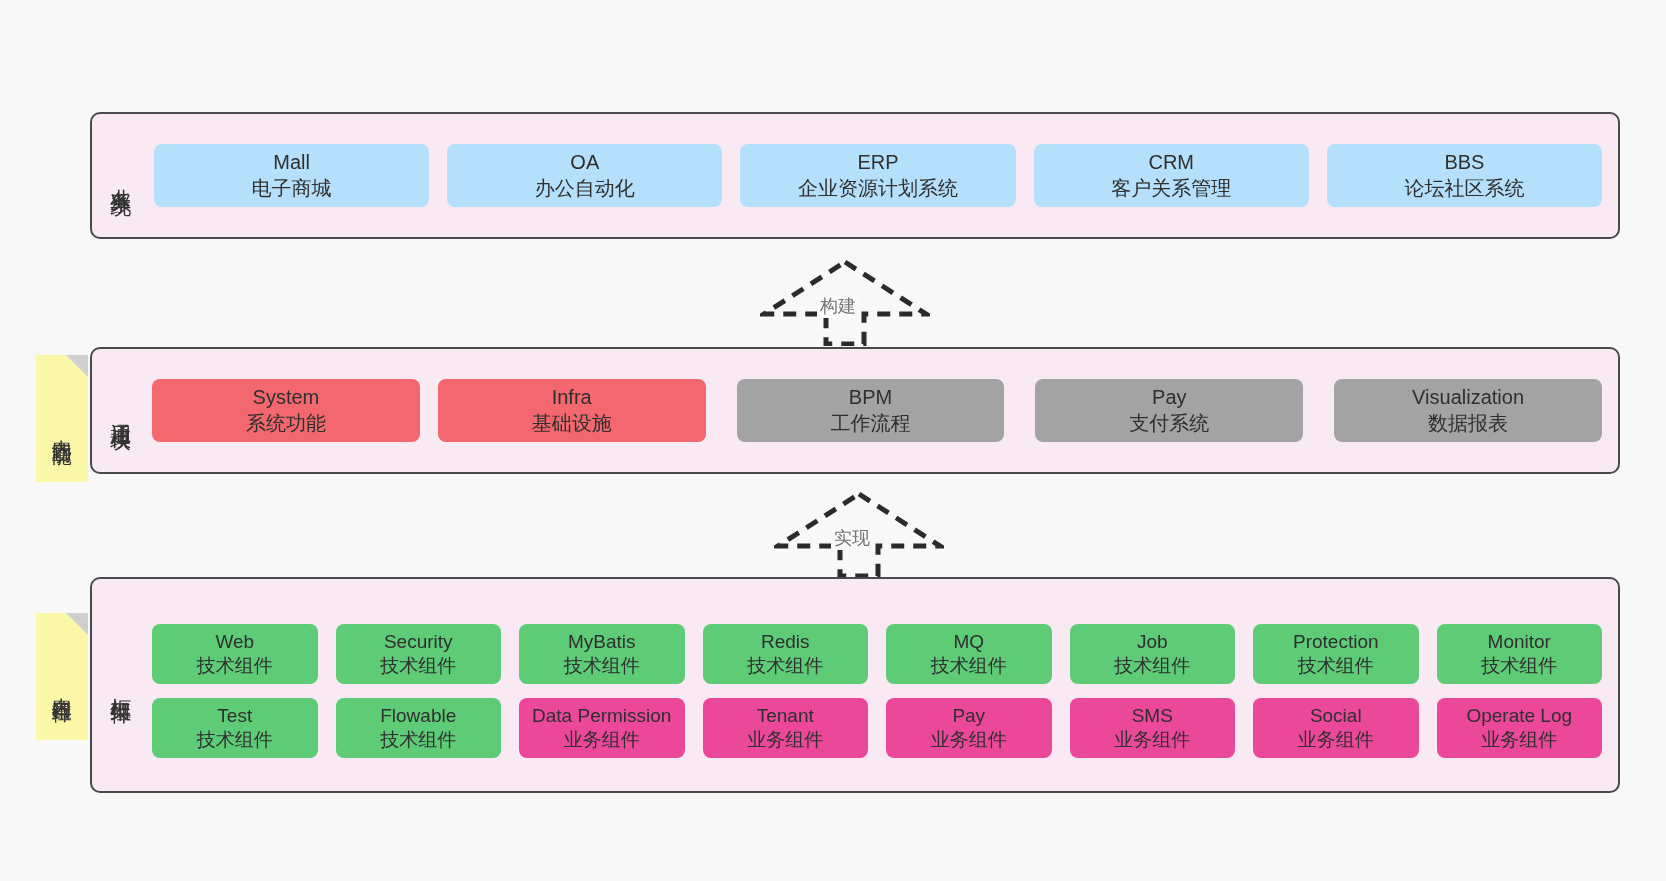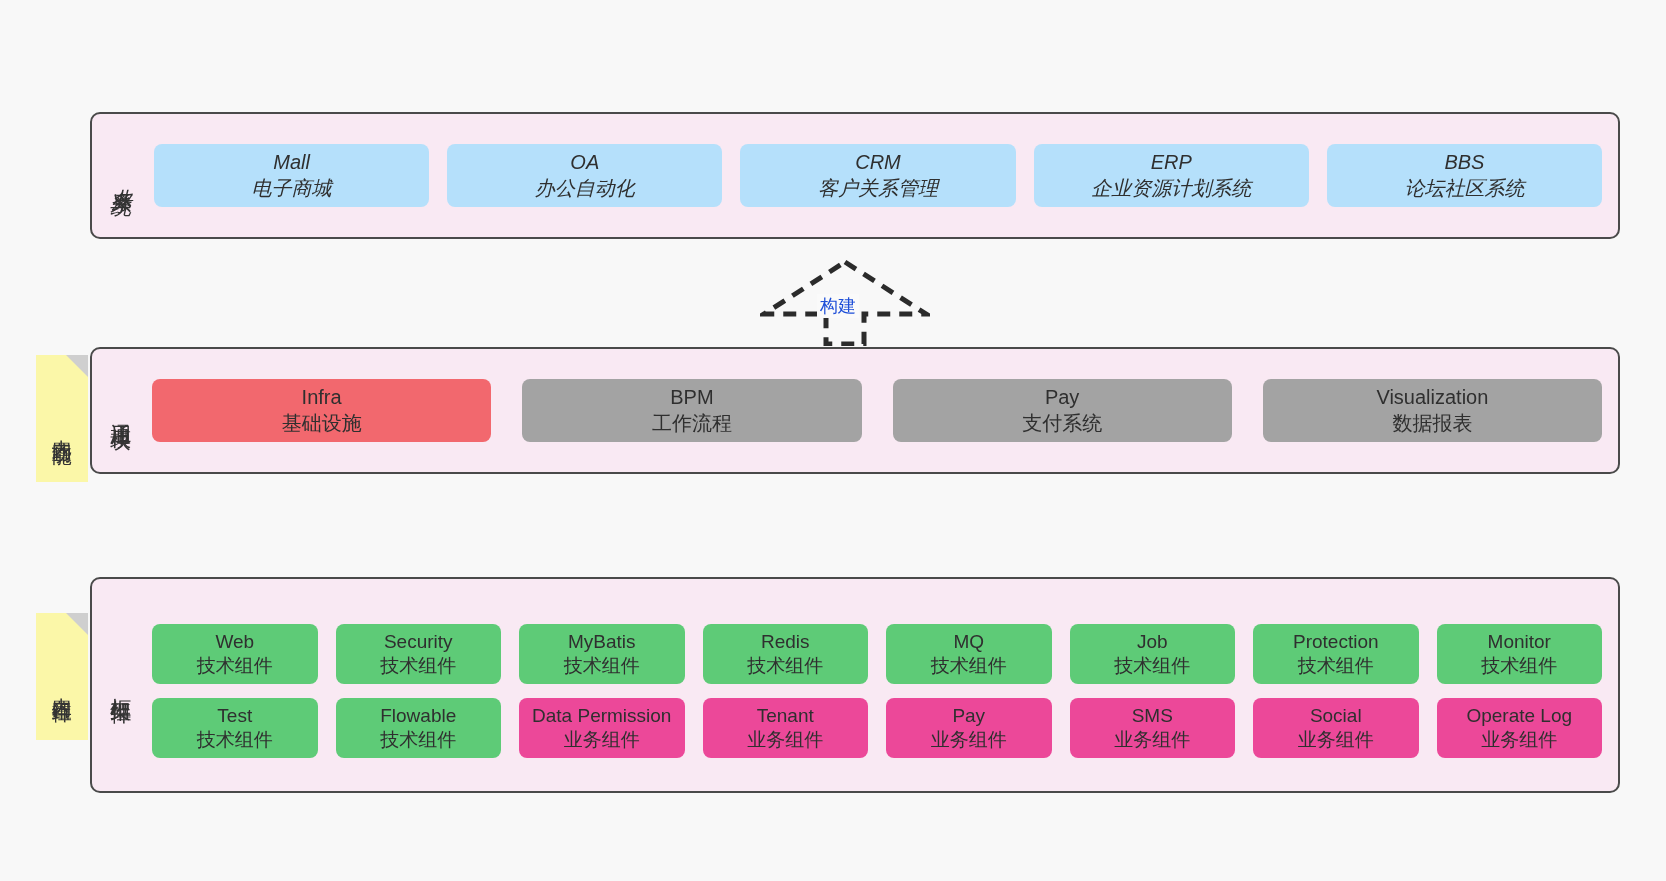--- a/index.html
+++ b/index.html
@@ -86,21 +86,21 @@
   .cell .t-cn { display: block; }
 
   
   .c-blue        { background: #b5e0fb; }
   .c-red-strong  { background: #f2686e; }
   .c-red-light   { background: #a3a3a3; margin-left: 13px; }
   .c-green-strong{ background: #5ecb77; }
   .c-green-light { background: #ec4899; }
 
   
-  #layer-business { left: 90px;  top: 112px; width: 1530px; height: 127px; font-style: italic; }
+  #layer-business { left: 90px;  top: 112px; width: 1530px; height: 127px; }
   #layer-common   { left: 90px;  top: 347px; width: 1530px; height: 127px; }
   #layer-frame    { left: 90px;  top: 577px; width: 1530px; height: 216px; }
 
   #layer-business .cells { padding-left: 10px; }
   #layer-frame .cells { gap: 14px; padding-top: 16px; padding-bottom: 4px; }
   #layer-frame .cell { font-size: 19px; }
 
   
   .note {
     position: absolute;
@@ -129,21 +129,21 @@
   #note-components { left: 36px; top: 613px; height: 127px; }
 
   
   .connector { position: absolute; }
   #conn-build   { left: 760px; top: 258px; width: 170px; height: 88px; }
   #conn-impl    { left: 774px; top: 490px; width: 170px; height: 88px; }
 
   .conn-label {
     position: absolute;
     font-size: 18px;
-    color: #1d4ed8;
+    color: #737373;
     background: #fafafa;
     padding: 0 3px;
     white-space: nowrap;
   }
   #conn-build .conn-label { left: 57px; top: 36px; }
   #conn-impl  .conn-label { left: 57px; top: 36px; }
 </style>
 </head>
 <body>
 
@@ -155,26 +155,26 @@
       <div class="cell-row">
         <div class="cell c-blue">
           <span class="t-en">Mall</span>
           <span class="t-cn">电子商城</span>
         </div>
         <div class="cell c-blue">
           <span class="t-en">OA</span>
           <span class="t-cn">办公自动化</span>
         </div>
         <div class="cell c-blue">
+          <span class="t-en">ERP</span>
+          <span class="t-cn">企业资源计划系统</span>
+        </div>
+        <div class="cell c-blue">
           <span class="t-en">CRM</span>
           <span class="t-cn">客户关系管理</span>
-        </div>
-        <div class="cell c-blue">
-          <span class="t-en">ERP</span>
-          <span class="t-cn">企业资源计划系统</span>
         </div>
         <div class="cell c-blue">
           <span class="t-en">BBS</span>
           <span class="t-cn">论坛社区系统</span>
         </div>
       </div>
     </div>
   </div>
 
   <div class="connector" id="conn-build">
@@ -182,39 +182,49 @@
       <path d="M85 4 L166 56 L104 56 L104 86 L66 86 L66 56 L4 56 Z" fill="none" stroke="#2b2b2b" stroke-width="5" stroke-dasharray="13 9" stroke-linecap="butt" stroke-linejoin="miter"></path>
     </svg>
     <span class="conn-label">构建</span>
   </div>
 
   <div class="layer" id="layer-common">
     <div class="layer-label">通用模块</div>
     <div class="cells">
       <div class="cell-row">
         <div class="cell c-red-strong">
+          <span class="t-en">System</span>
+          <span class="t-cn">系统功能</span>
+        </div>
+        <div class="cell c-red-strong">
           <span class="t-en">Infra</span>
           <span class="t-cn">基础设施</span>
         </div>
         <div class="cell c-red-light">
           <span class="t-en">BPM</span>
           <span class="t-cn">工作流程</span>
         </div>
         <div class="cell c-red-light">
           <span class="t-en">Pay</span>
           <span class="t-cn">支付系统</span>
         </div>
         <div class="cell c-red-light">
           <span class="t-en">Visualization</span>
           <span class="t-cn">数据报表</span>
         </div>
       </div>
     </div>
   </div>
 
+  <div class="connector" id="conn-impl">
+    <svg width="170" height="88" viewBox="0 0 170 88">
+      <path d="M85 4 L166 56 L104 56 L104 86 L66 86 L66 56 L4 56 Z" fill="none" stroke="#2b2b2b" stroke-width="5" stroke-dasharray="13 9" stroke-linecap="butt" stroke-linejoin="miter"></path>
+    </svg>
+    <span class="conn-label">实现</span>
+  </div>
 
   <div class="layer" id="layer-frame">
     <div class="layer-label">框架组件</div>
     <div class="cells">
       <div class="cell-row">
         <div class="cell c-green-strong">
           <span class="t-en">Web</span>
           <span class="t-cn">技术组件</span>
         </div>
         <div class="cell c-green-strong">

